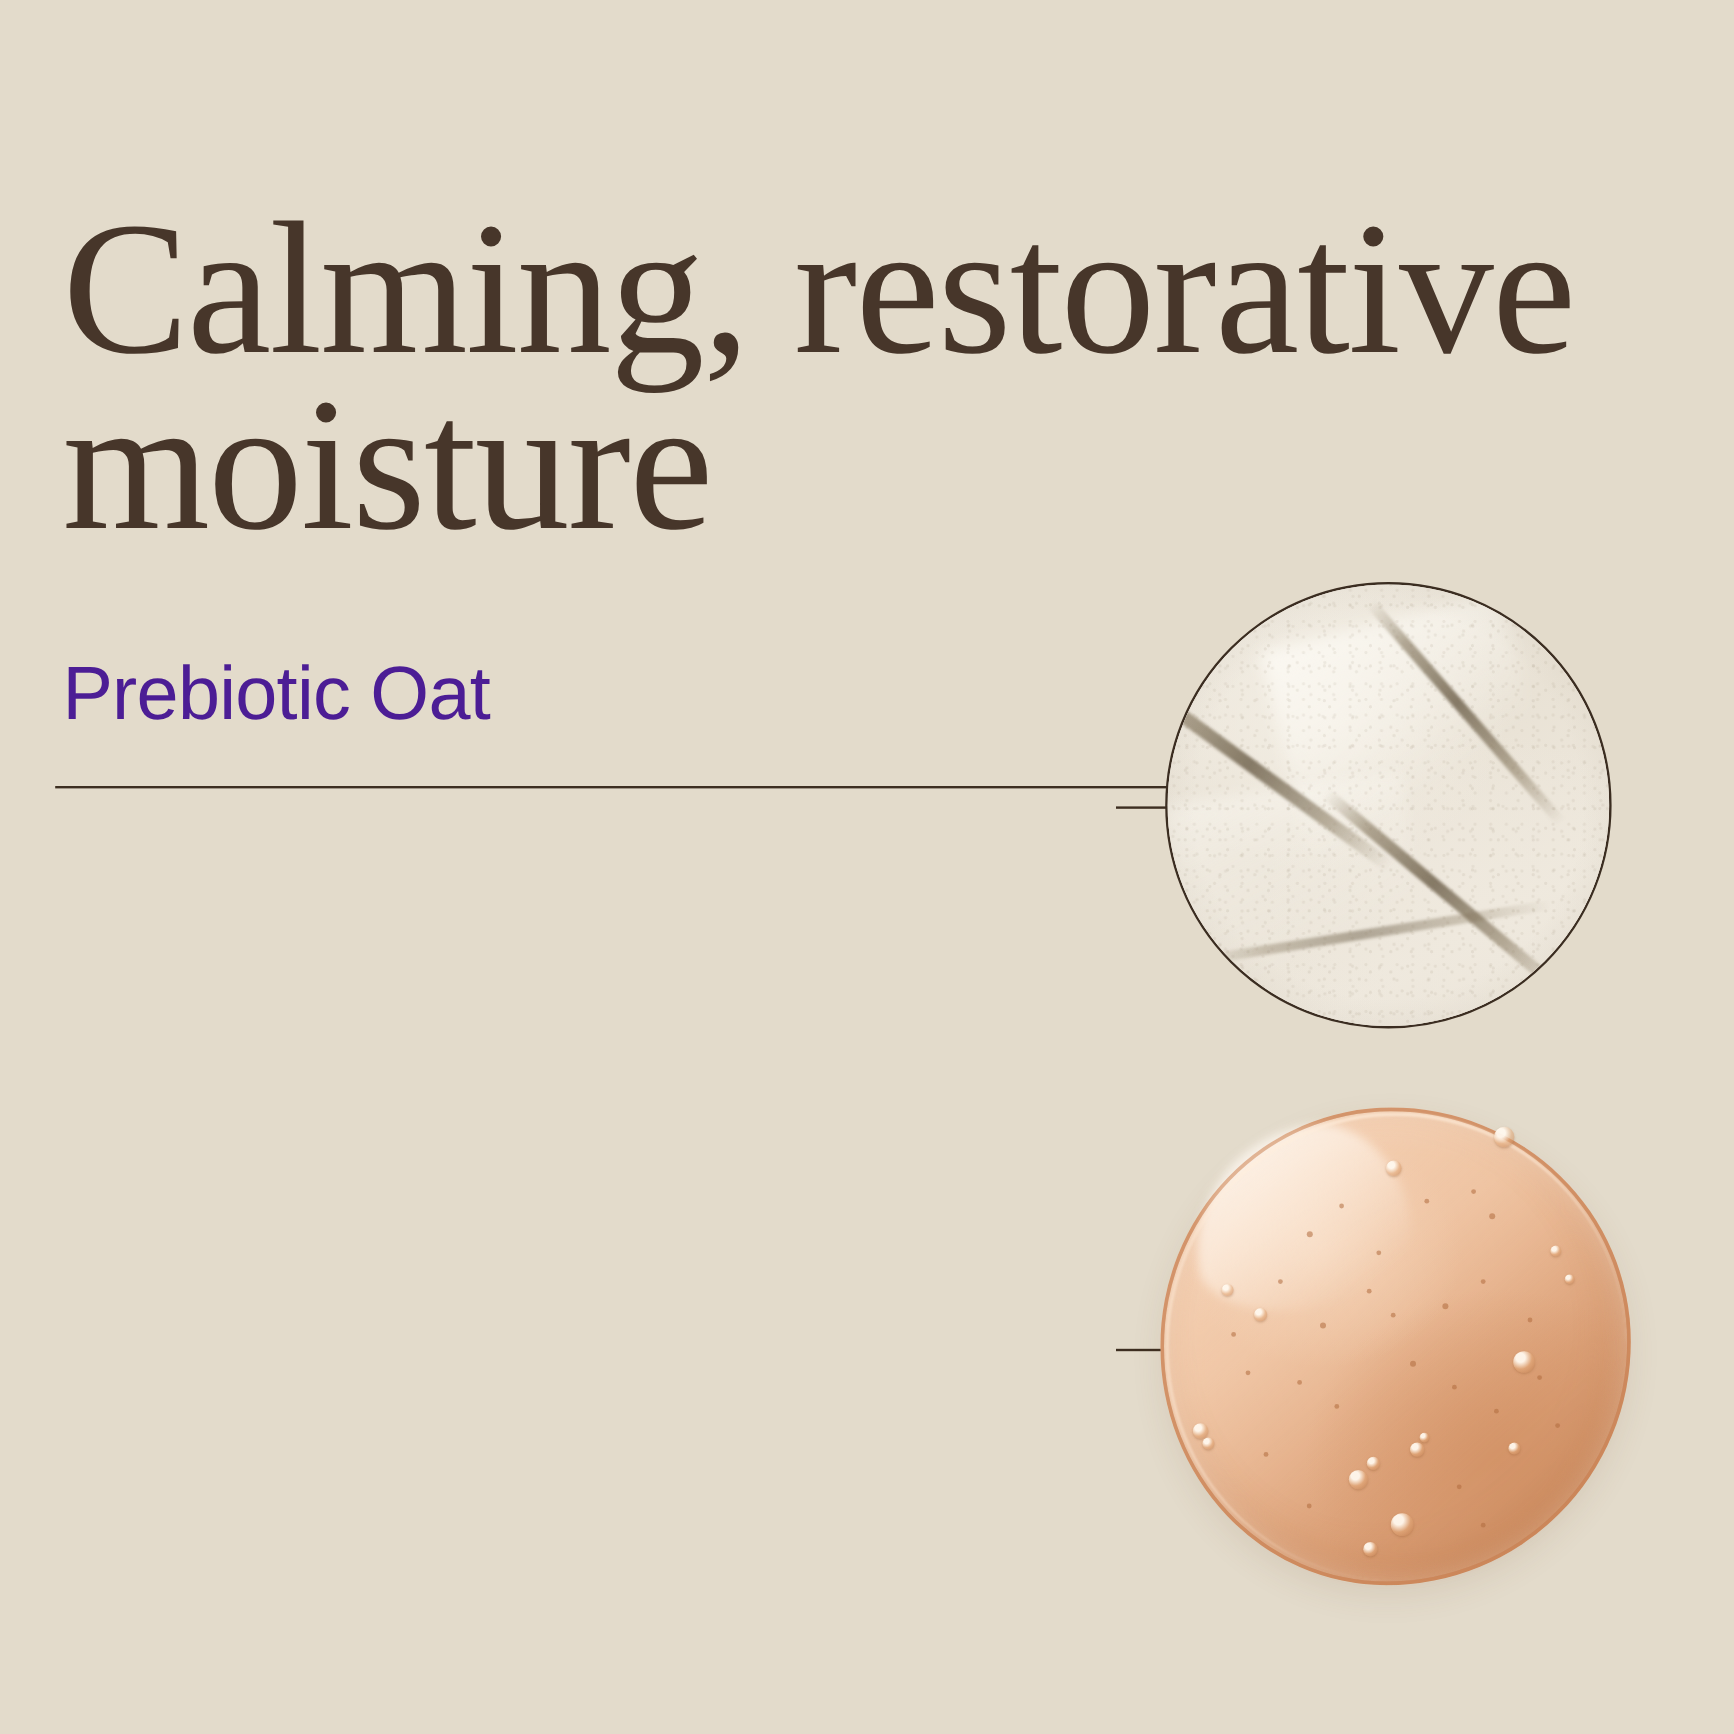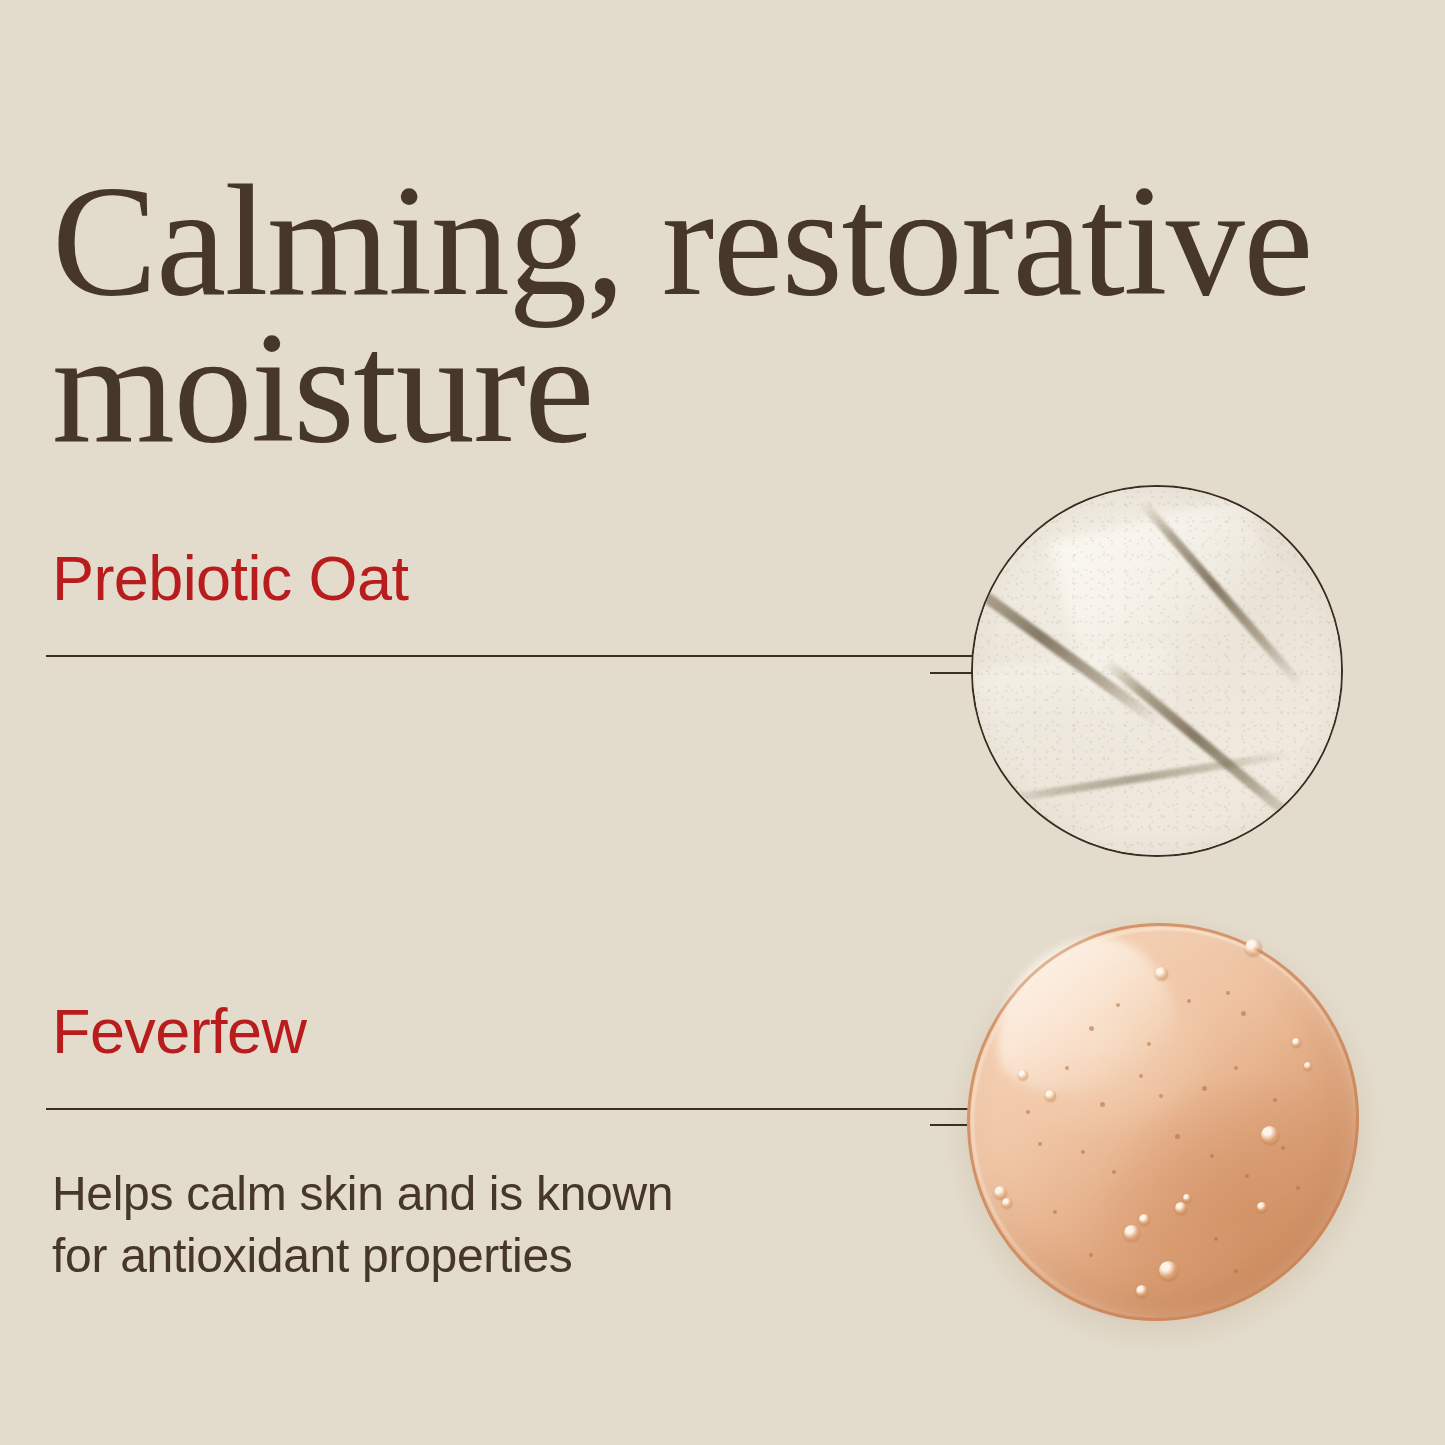--- a/index.html
+++ b/index.html
@@ -44,21 +44,21 @@
   }
   .ing-oat   { top: 547px; }
   .ing-fever { top: 1000px; }
 
   .ing-title {
     font-family: "Liberation Sans", sans-serif;
     font-weight: 400;
     font-size: 63px;
     line-height: 1.0;
     letter-spacing: -0.6px;
-    color: #b91c1c;
+    color: #4c1d95;
     margin: 0;
     padding: 0 0 0 6px;
   }
 
   .ing-rule {
     margin-top: 45px;
     width: 928px;
     height: 0;
     border-top: 2.4px solid #3D2E21;
   }
@@ -247,26 +247,20 @@
     <div class="facet facet-1"></div>
     <div class="facet facet-2"></div>
     <div class="ridge ridge-b"></div>
     <div class="ridge ridge-a"></div>
     <div class="ridge ridge-a2"></div>
     <div class="ridge ridge-c"></div>
     <div class="oat-grain"></div>
     <div class="shade"></div>
   </div>
 
-  <div class="ingredient ing-fever">
-    <div class="ing-title">Feverfew</div>
-    <div class="ing-rule"></div>
-    <div class="ing-desc">Helps calm skin and is known
-for antioxidant properties</div>
-  </div>
 
   <div class="connector connector-fever"></div>
 
   <div class="swatch-gel">
     <div class="gel-body"></div>
     <div class="fold"></div>
     <div class="gloss"></div>
     <div class="rim"></div>
     <div class="rim-lite"></div>
 

